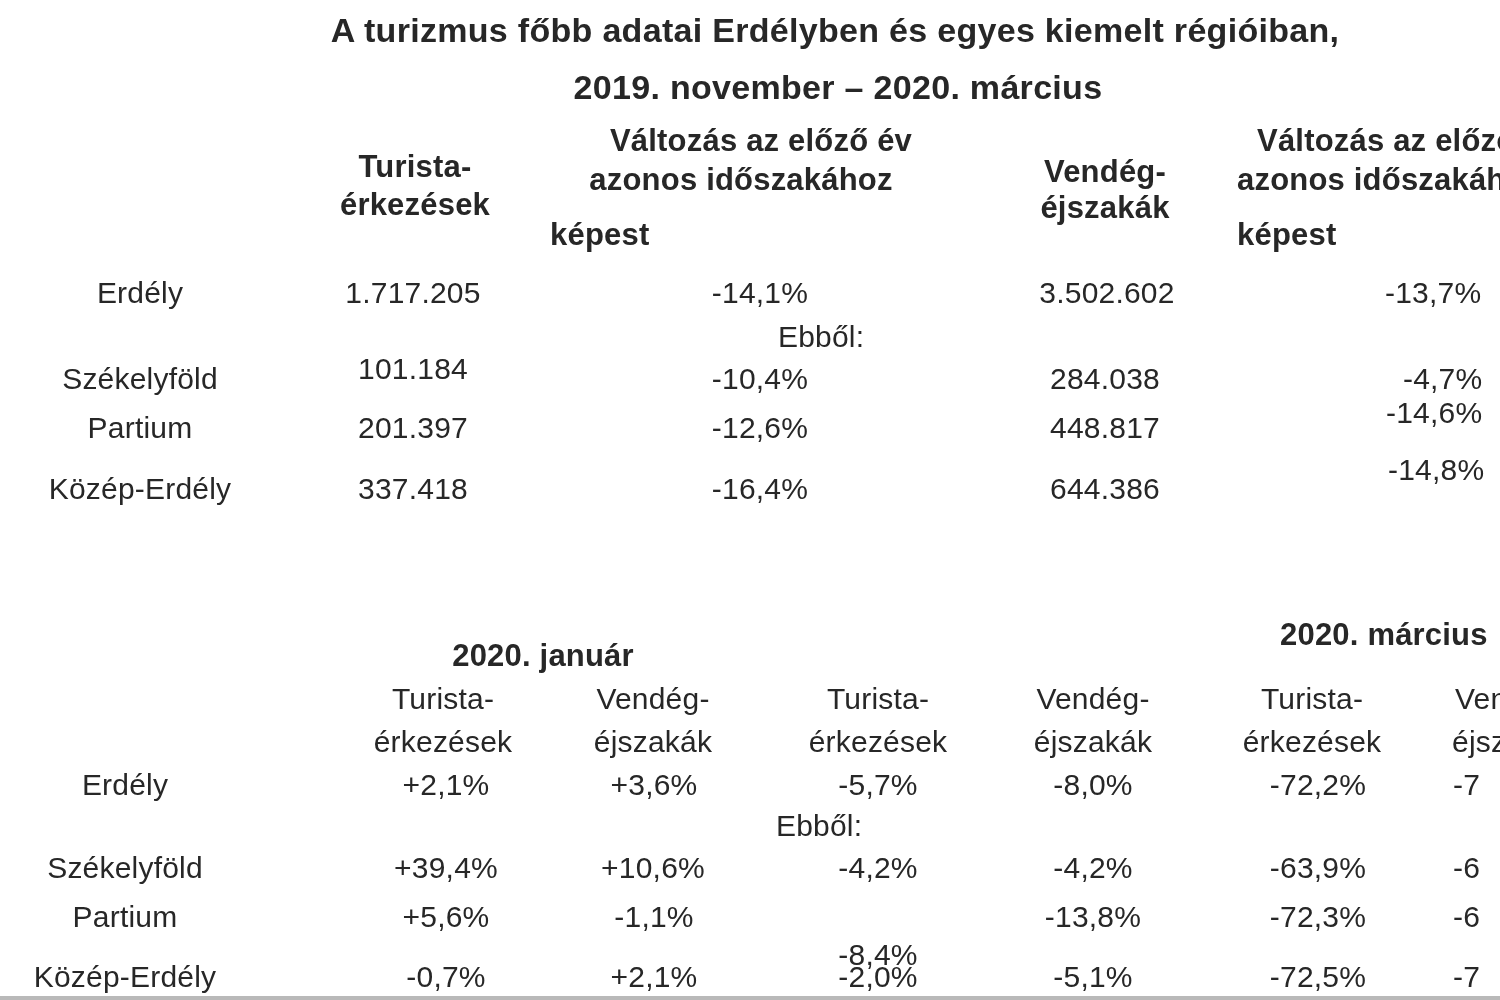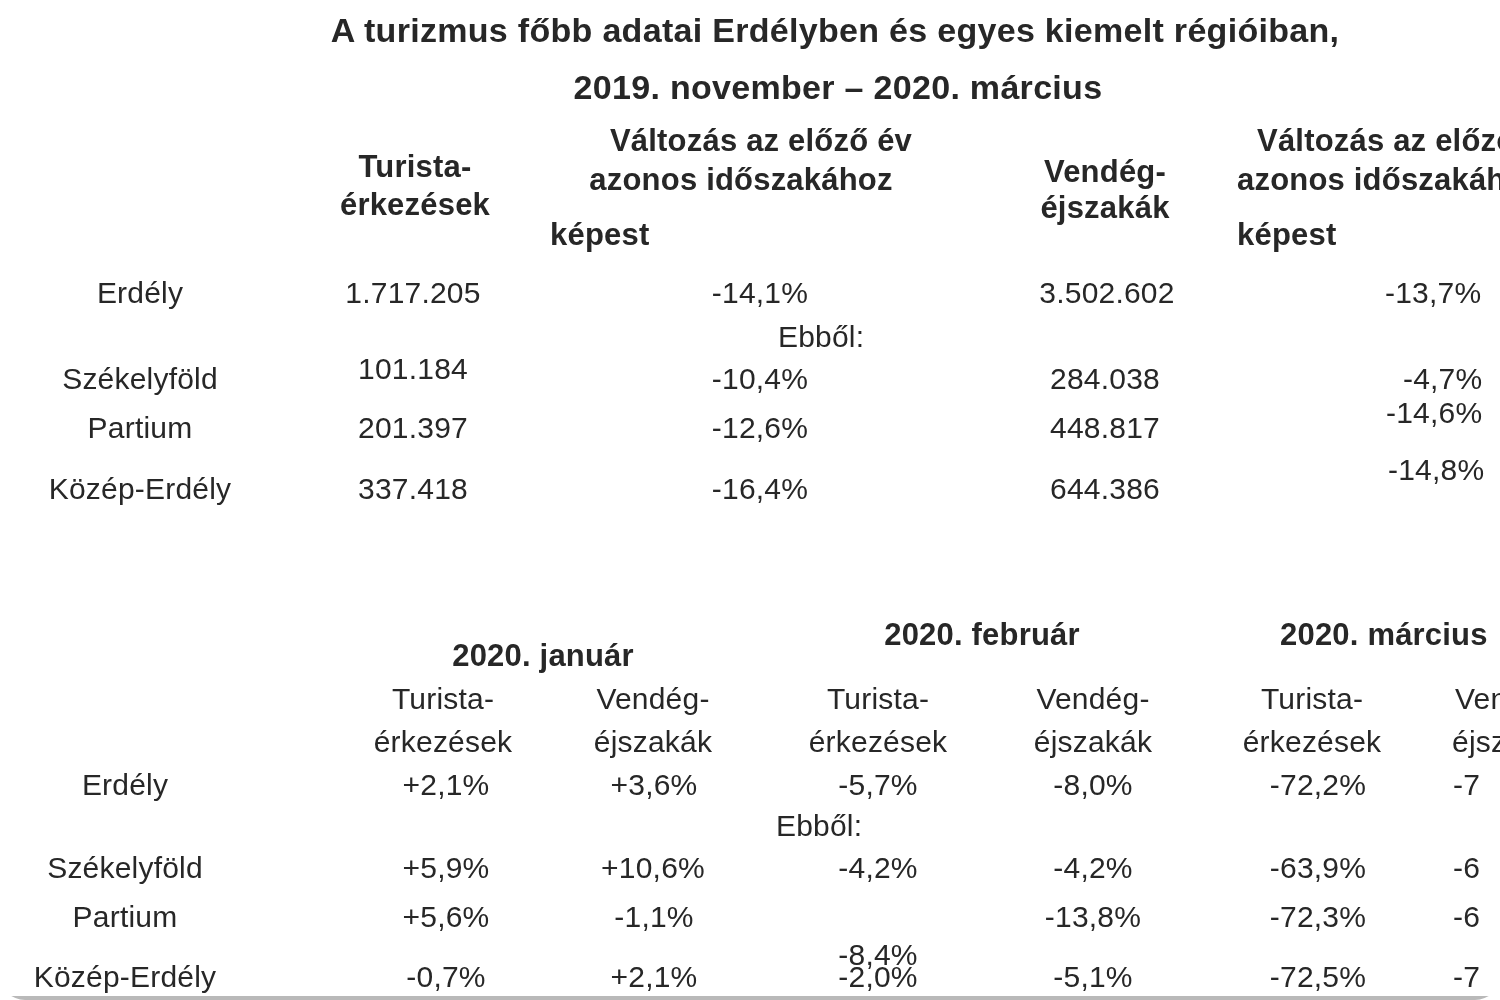--- a/index.html
+++ b/index.html
@@ -1,17 +1,17 @@
 <!DOCTYPE html>
 <html><head>
 <meta charset="utf-8">
 <style>
   html,body{margin:0;padding:0;background:#ffffff;}
   .page{position:relative;width:1500px;height:1000px;background:#ffffff;overflow:hidden;
-        font-family:"Liberation Sans",sans-serif;color:#272727;border-radius:25px;}
+        font-family:"Liberation Sans",sans-serif;color:#272727;}
   .el{position:absolute;white-space:nowrap;line-height:1.05;}
   .c{transform:translate(-50%,-50%);}
   .l{transform:translateY(-50%);}
   .t{font-size:34px;font-weight:700;letter-spacing:.3px;}
   .t2{font-size:35px;font-weight:700;letter-spacing:.3px;}
   .h{font-size:31px;font-weight:700;letter-spacing:.2px;}
   .r{font-size:30px;font-weight:400;letter-spacing:.2px;}
   .edge{position:absolute;left:0;top:996px;width:100%;height:4px;}
 </style>
 </head>
@@ -57,21 +57,20 @@
   <div class="el l r" style="left:1386px;top:413px">-14,6%</div>
 
   <div class="el c r" style="left:140px;top:489px">Közép-Erdély</div>
   <div class="el c r" style="left:413px;top:489px">337.418</div>
   <div class="el c r" style="left:760px;top:489px">-16,4%</div>
   <div class="el c r" style="left:1105px;top:489px">644.386</div>
   <div class="el l r" style="left:1388px;top:470px">-14,8%</div>
 
 
   <div class="el c h" style="left:543px;top:656px">2020. január</div>
-  <div class="el c h" style="left:982px;top:635px">2020. február</div>
   <div class="el l h" style="left:1280px;top:635px">2020. március</div>
 
   <div class="el c r" style="left:443px;top:699px">Turista-</div>
   <div class="el c r" style="left:443px;top:742px">érkezések</div>
   <div class="el c r" style="left:653px;top:699px">Vendég-</div>
   <div class="el c r" style="left:653px;top:742px">éjszakák</div>
   <div class="el c r" style="left:878px;top:699px">Turista-</div>
   <div class="el c r" style="left:878px;top:742px">érkezések</div>
   <div class="el c r" style="left:1093px;top:699px">Vendég-</div>
   <div class="el c r" style="left:1093px;top:742px">éjszakák</div>
@@ -84,21 +83,21 @@
   <div class="el c r" style="left:446px;top:785px">+2,1%</div>
   <div class="el c r" style="left:654px;top:785px">+3,6%</div>
   <div class="el c r" style="left:878px;top:785px">-5,7%</div>
   <div class="el c r" style="left:1093px;top:785px">-8,0%</div>
   <div class="el c r" style="left:1318px;top:785px">-72,2%</div>
   <div class="el l r" style="left:1453px;top:785px">-7</div>
 
   <div class="el l r" style="left:776px;top:826px">Ebből:</div>
 
   <div class="el c r" style="left:125px;top:868px">Székelyföld</div>
-  <div class="el c r" style="left:446px;top:868px">+5,9%</div>
+  <div class="el c r" style="left:446px;top:868px">+39,4%</div>
   <div class="el c r" style="left:653px;top:868px">+10,6%</div>
   <div class="el c r" style="left:878px;top:868px">-4,2%</div>
   <div class="el c r" style="left:1093px;top:868px">-4,2%</div>
   <div class="el c r" style="left:1318px;top:868px">-63,9%</div>
   <div class="el l r" style="left:1453px;top:868px">-6</div>
 
   <div class="el c r" style="left:125px;top:917px">Partium</div>
   <div class="el c r" style="left:446px;top:917px">+5,6%</div>
   <div class="el c r" style="left:654px;top:917px">-1,1%</div>
   <div class="el c r" style="left:878px;top:955px">-8,4%</div>

